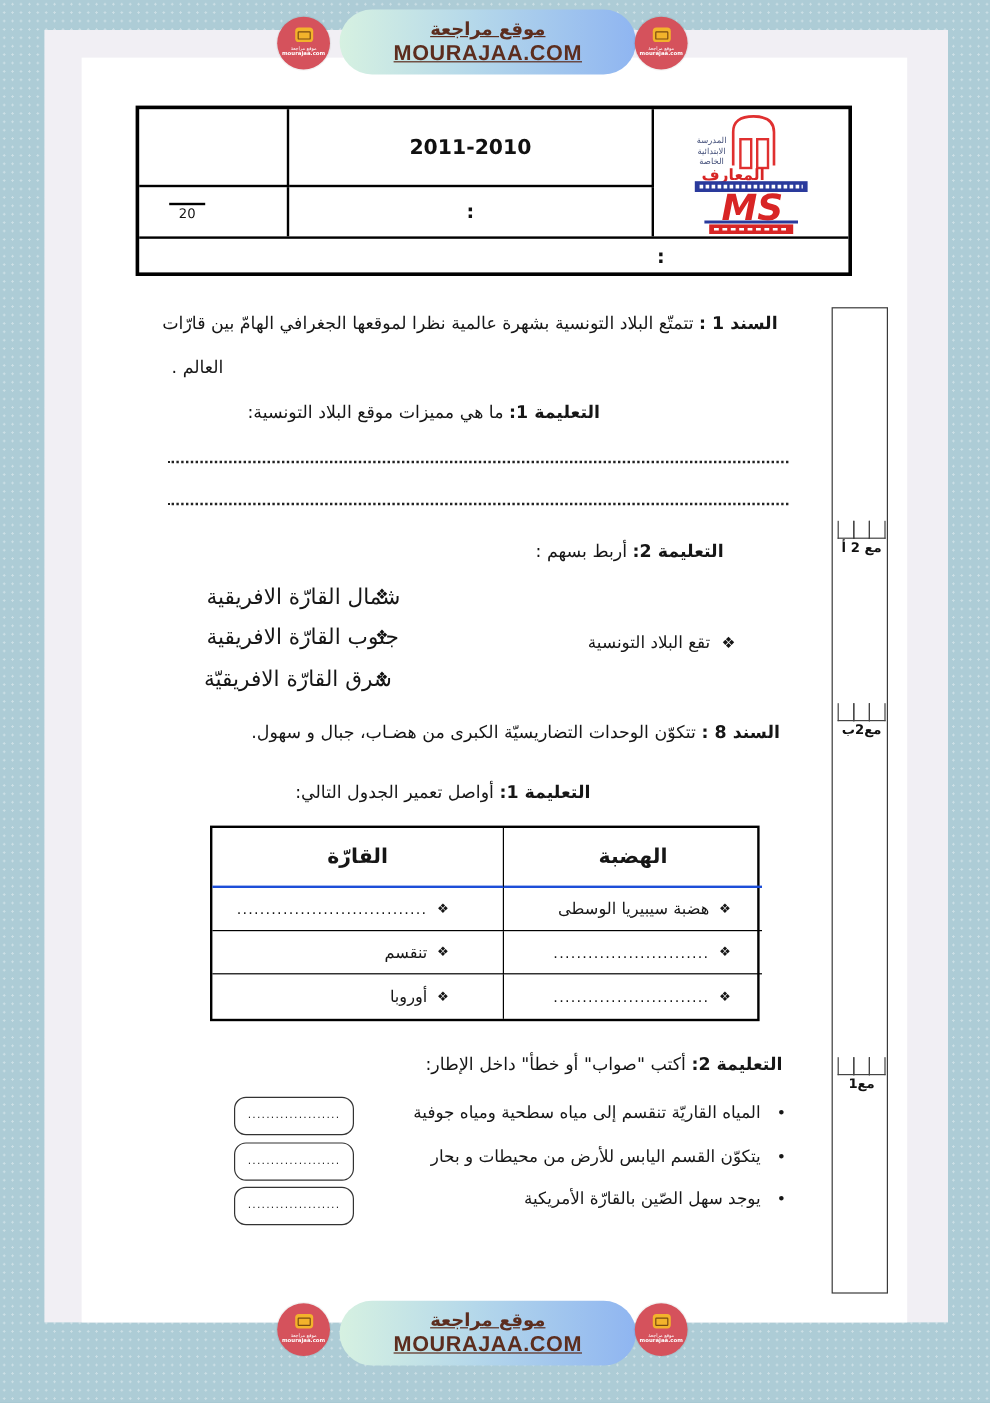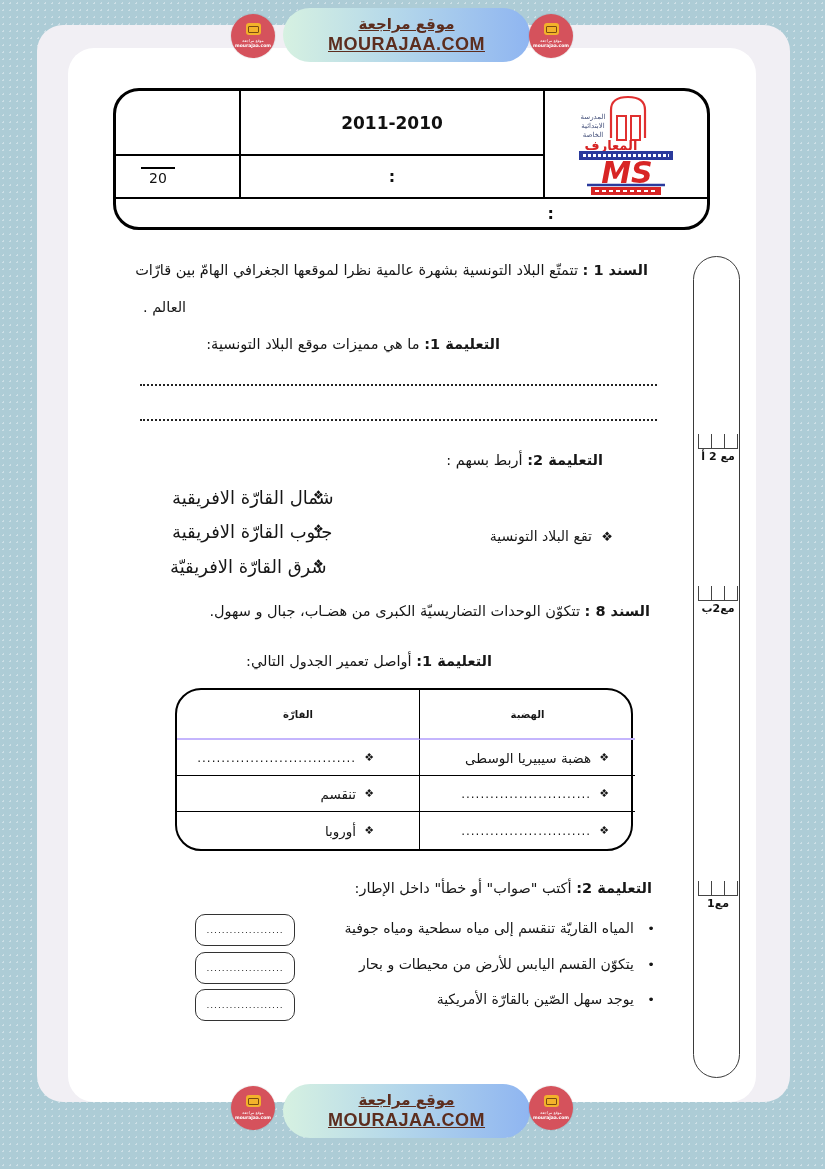--- a/index.html
+++ b/index.html
@@ -3,21 +3,21 @@
 <meta charset="utf-8">
 <style>
   html,body{margin:0;padding:0;background:#9fc2cd;}
   .stage{
     position:relative;width:825px;height:1169px;overflow:hidden;
     background-color:#adccd6;
     background-image:radial-gradient(rgba(255,255,255,.38) 1px, transparent 1px);
     background-size:7px 7px;
     font-family:"DejaVu Sans", sans-serif;
   }
-  .abs{position:absolute;border-radius:26px;}
+  .abs{position:absolute;}
   
   .page-outer{left:37px;top:25px;width:753px;height:1077px;background:#f1eff4;}
   .page-inner{left:68px;top:48px;width:688px;height:1054px;background:#ffffff;}
 
   
   .pill{
     left:283px;width:247px;height:54px;border-radius:28px;
     background:linear-gradient(90deg,#d6f1e1 0%,#b5d8ea 45%,#8fb5f1 100%);
     display:flex;flex-direction:column;align-items:center;justify-content:center;gap:1px;
     z-index:5;
@@ -39,21 +39,21 @@
   .htable{
     left:113px;top:88px;width:597px;height:142px;background:#fff;
     display:grid;grid-template-columns:125px 304px 162px;grid-template-rows:65px 41px 30px;
     border:3px solid #000;box-sizing:border-box;
   }
   .ht-a{grid-column:1;grid-row:1;border-right:2px solid #000;border-bottom:2px solid #000;}
   .ht-year{grid-column:2;grid-row:1;border-right:2px solid #000;border-bottom:2px solid #000;
     display:flex;align-items:center;justify-content:center;font-weight:bold;font-size:17px;color:#111;}
   .ht-logo{grid-column:3;grid-row:1/3;display:flex;align-items:center;justify-content:center;}
   .ht-score{grid-column:1;grid-row:2;border-right:2px solid #000;display:flex;align-items:center;padding-left:25px;box-sizing:border-box;}
-  .score-num{border-top:2px solid #000;padding:1px 8px 0;font-size:14px;color:#111;}
+  .score-num{border-top:2px solid #000;padding:1px 8px 0;font-size:11px;color:#111;}
   .ht-colon{grid-column:2;grid-row:2;border-right:2px solid #000;display:flex;align-items:center;justify-content:center;font-weight:bold;color:#111;}
   .ht-bottom{grid-column:1/4;grid-row:3;border-top:2px solid #000;display:flex;align-items:center;font-weight:bold;color:#111;}
   .ht-bottom span{margin-left:73%;}
 
   
   .line{position:absolute;direction:rtl;white-space:nowrap;font-size:14.5px;color:#161616;}
   .lbl{font-weight:bold;}
   .answer-line{position:absolute;height:10px;border-bottom:2px dotted #222;cursor:text;}
 
   
@@ -62,21 +62,21 @@
   .match-src{position:absolute;direction:rtl;white-space:nowrap;font-size:14px;color:#161616;}
   .match-src .b{font-size:13px;margin-left:5px;}
 
   
   .ptable{
     left:175px;top:688px;width:458px;background:#fff;
     display:grid;grid-template-columns:243px 215px;grid-template-rows:50px 36px 36px 37px;
     border:2.5px solid #000;box-sizing:border-box;
   }
   .ptable>div{box-sizing:border-box;display:flex;align-items:center;color:#161616;}
-  .pt-head{justify-content:center;font-weight:bold;font-size:10px;border-bottom:2px solid #c4b5fd;}
+  .pt-head{justify-content:center;font-weight:bold;font-size:17px;border-bottom:2px solid #1d4ed8;}
   .pt-c1{border-right:1.5px solid #000;}
   .pt-row{border-bottom:1.5px solid #000;}
   .pt-cell{direction:rtl;font-size:13.5px;}
   .pt-cell .b{font-size:11px;margin-left:8px;}
   .pt-cont{padding-right:45px;}
   .pt-plat{padding-right:26px;}
   .blank-dots{letter-spacing:1px;font-size:12px;cursor:text;}
 
   
   .tf-text{position:absolute;direction:rtl;white-space:nowrap;font-size:14px;color:#161616;}

